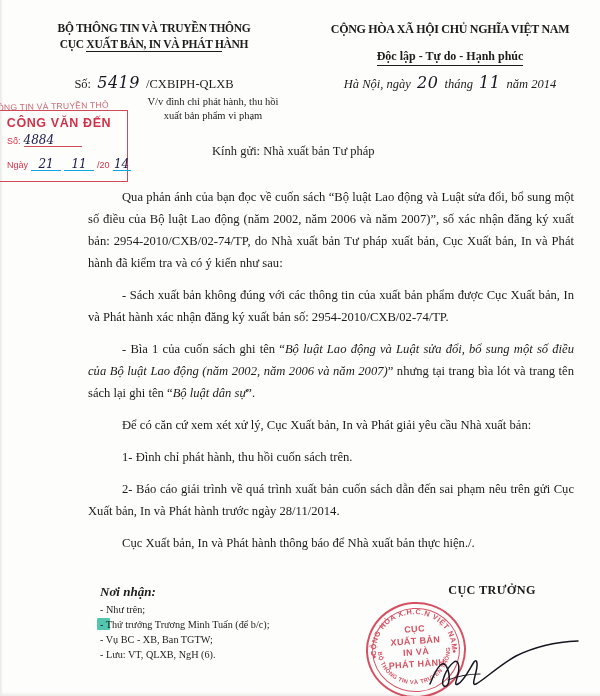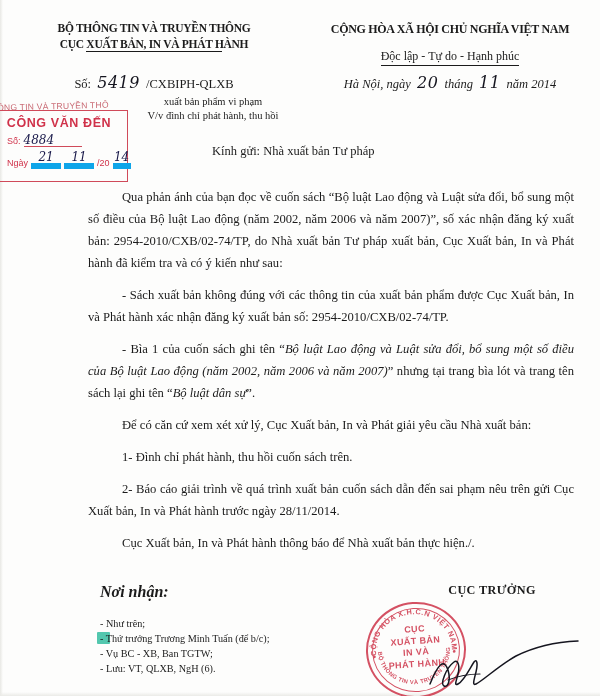--- a/index.html
+++ b/index.html
@@ -74,21 +74,21 @@
     border-bottom: 1.1px solid #1b1b1b;
   }
   .nation1 {
     font-size: 12px;
     font-weight: bold;
     letter-spacing: -0.3px;
     white-space: nowrap;
   }
   .nation2 {
     font-size: 12px;
-    font-weight: normal;
+    font-weight: bold;
     margin-top: 12px;
     display: inline-block;
     position: relative;
     white-space: nowrap;
   }
   .nation2::after {
     content: "";
     position: absolute;
     left: 0; right: 0;
     bottom: -2px;
@@ -166,28 +166,29 @@
     border-bottom: 1px solid #d04a5a;
     min-width: 58px;
     text-align: left;
     font-family: "DejaVu Serif", serif;
     font-style: italic;
     font-size: 12px;
     line-height: 12px;
     color: #19194a;
   }
   .instamp-date-line {
-    border-bottom: 6px solid #0ea5e9;
+    border-bottom: 1px solid #0ea5e9;
     min-width: 30px;
     text-align: center;
     font-family: "DejaVu Serif", serif;
     font-style: italic;
     font-size: 12px;
     line-height: 12px;
     color: #19194a;
+    margin-top: 7px;
   }
   .ministry-ghost {
     position: absolute;
     left: -30px;
     top: 101px;
     width: 178px;
     font-family: "Liberation Sans", sans-serif;
     font-size: 8.6px;
     letter-spacing: 0.2px;
     color: #c96a74;
@@ -225,22 +226,22 @@
   .noinhan {
     position: absolute;
     left: 100px;
     top: 584px;
     font-size: 10.2px;
     line-height: 15px;
   }
   .noinhan .nn-title {
     font-weight: bold;
     font-style: italic;
-    font-size: 16px;
-    margin-bottom: 17px;
+    font-size: 13px;
+    margin-bottom: 3px;
   }
   .nn-item { white-space: nowrap; position: relative; }
   .nn-item.hl::before {
     content: "";
     position: absolute;
     left: -3px; top: 1px;
     width: 13px; height: 12px;
     background: #35bda0;
     opacity: 0.85;
     border-radius: 1px;
@@ -329,22 +330,22 @@
     <div class="datebox">
       <span>Hà Nội, ngày</span>
       <span class="hand">20</span>
       <span>tháng</span>
       <span class="hand">11</span>
       <span>năm 2014</span>
     </div>
   </div>
 
   <div class="subject">
+    <div>V/v đình chỉ phát hành, thu hồi</div>
     <div>xuất bản phẩm vi phạm</div>
-    <div>V/v đình chỉ phát hành, thu hồi</div>
   </div>
 
   <div class="ministry-ghost">BỘ THÔNG TIN VÀ TRUYỀN THÔ</div>
 
   <div class="instamp">
     <div class="instamp-title">CÔNG VĂN ĐẾN</div>
     <div class="instamp-row">
       <span class="lbl">Số:</span>
       <span class="instamp-line">4884</span>
     </div>

